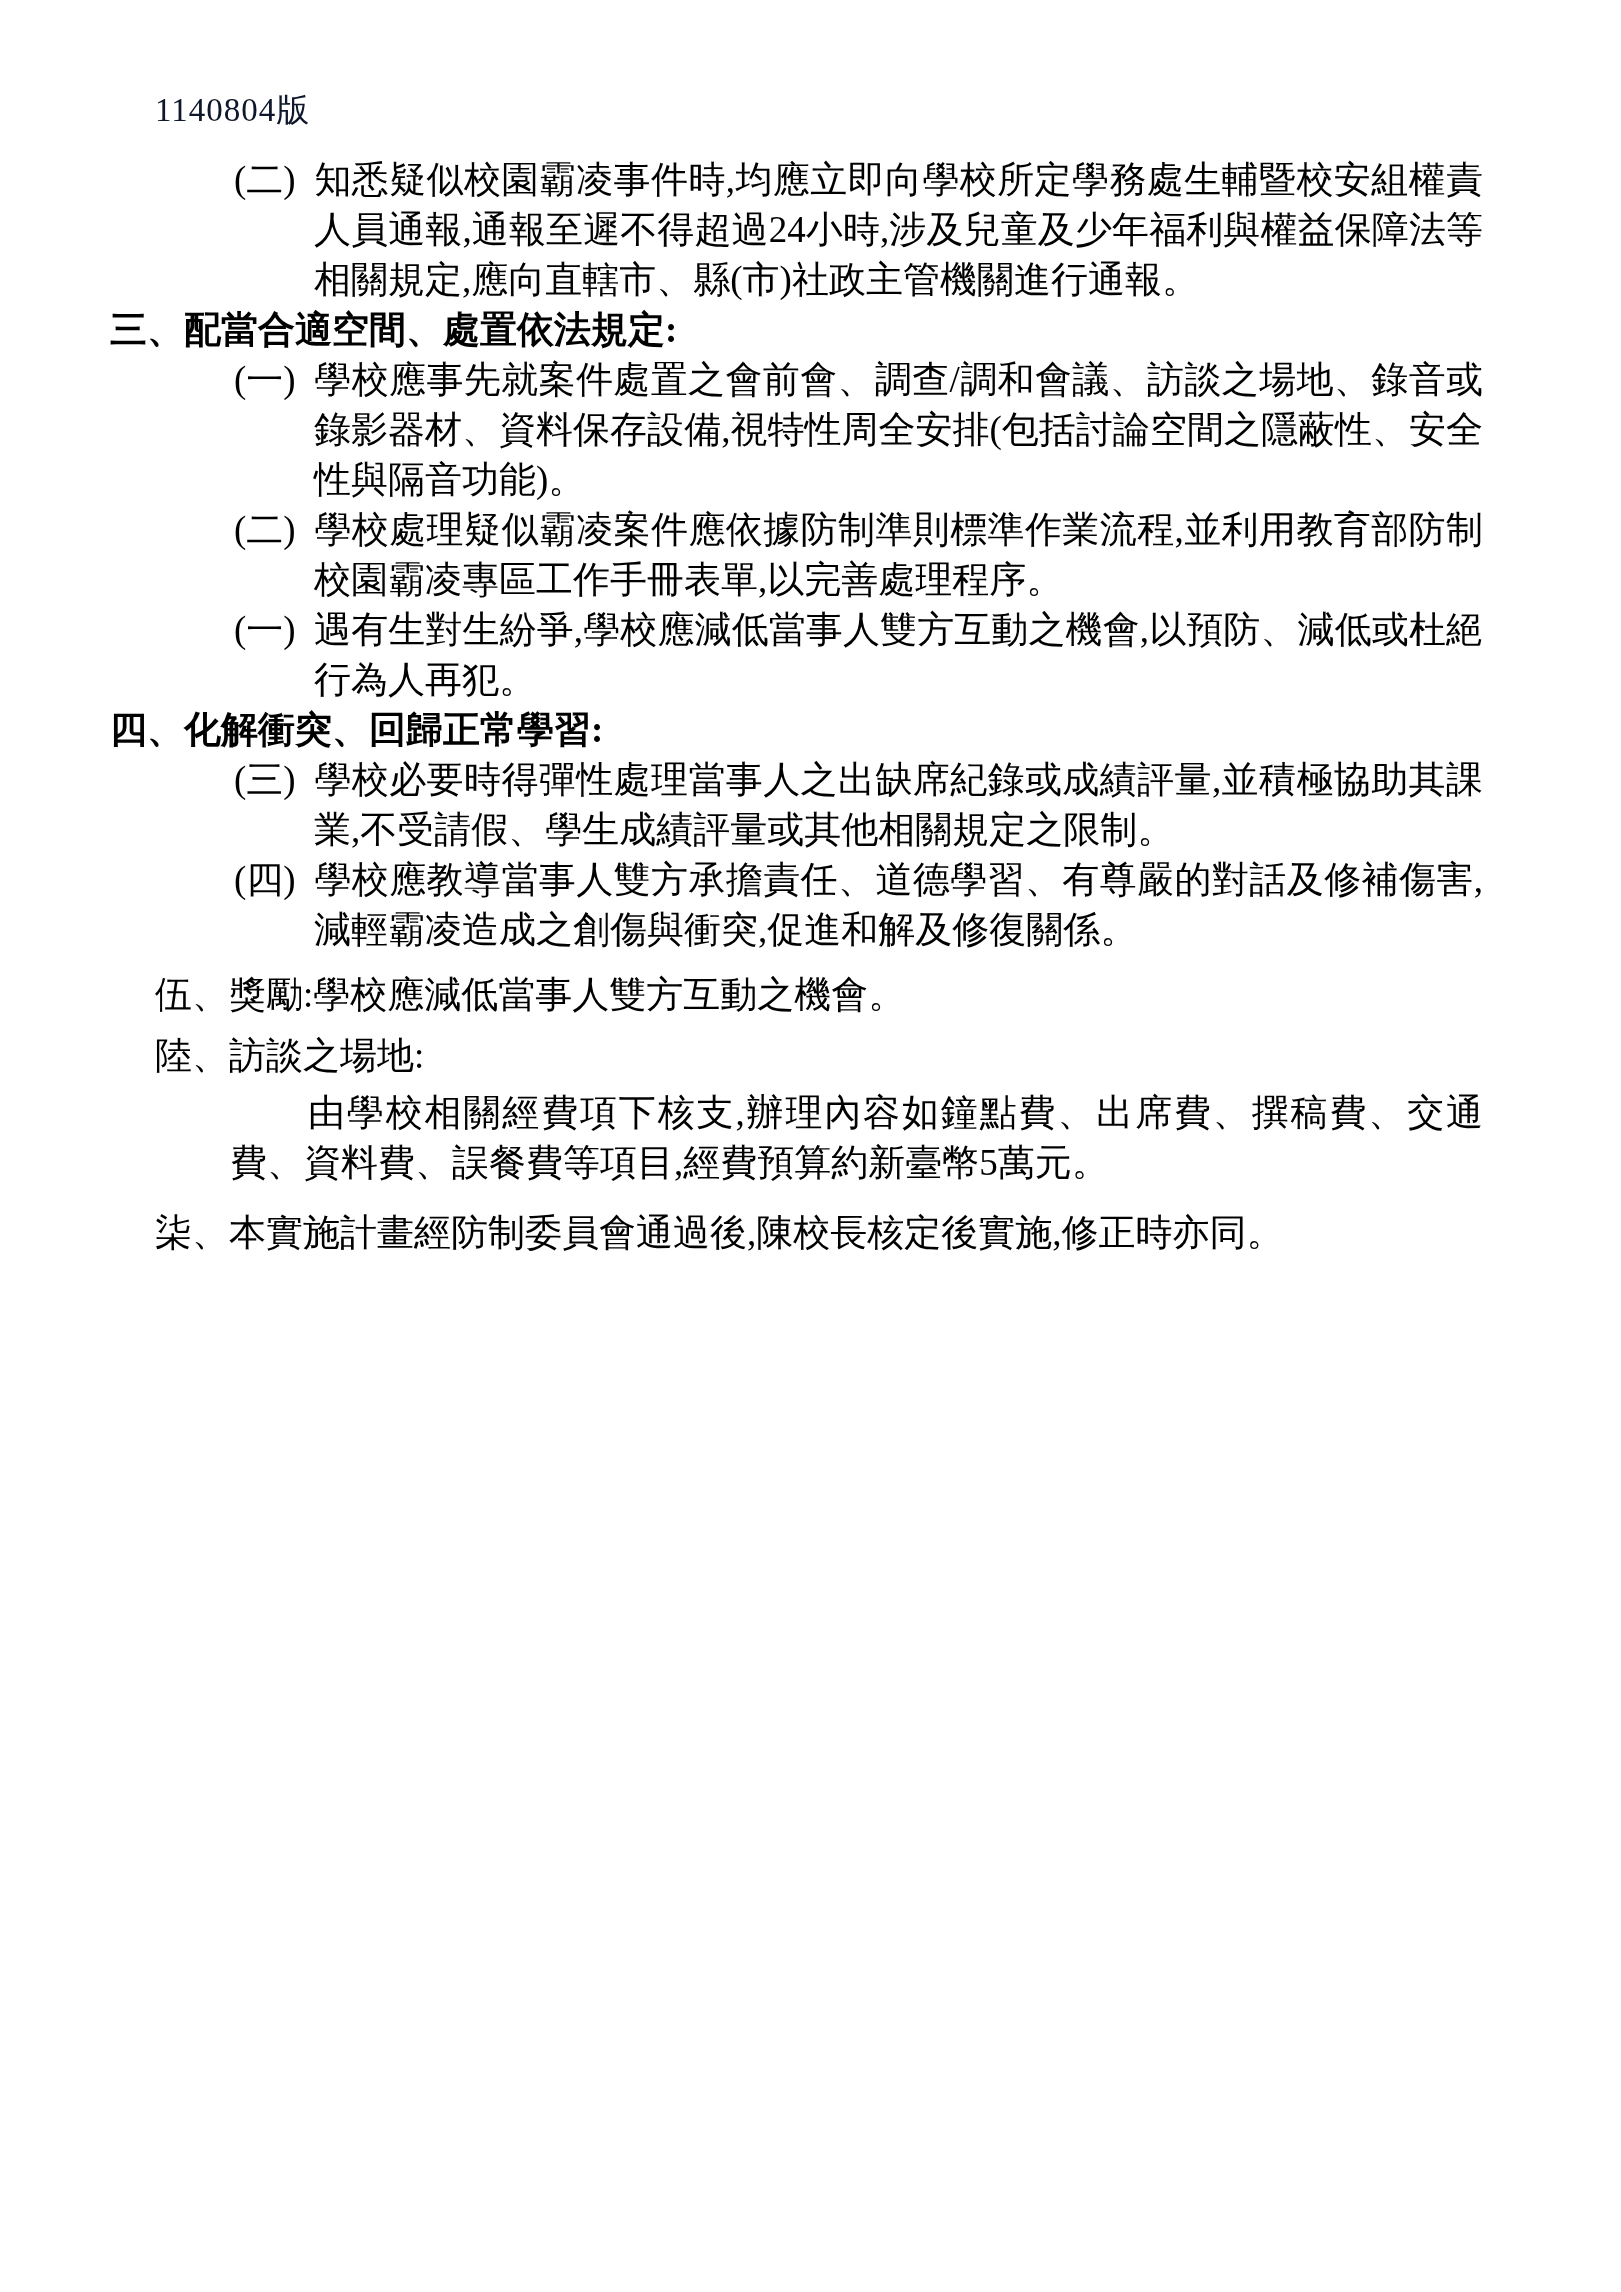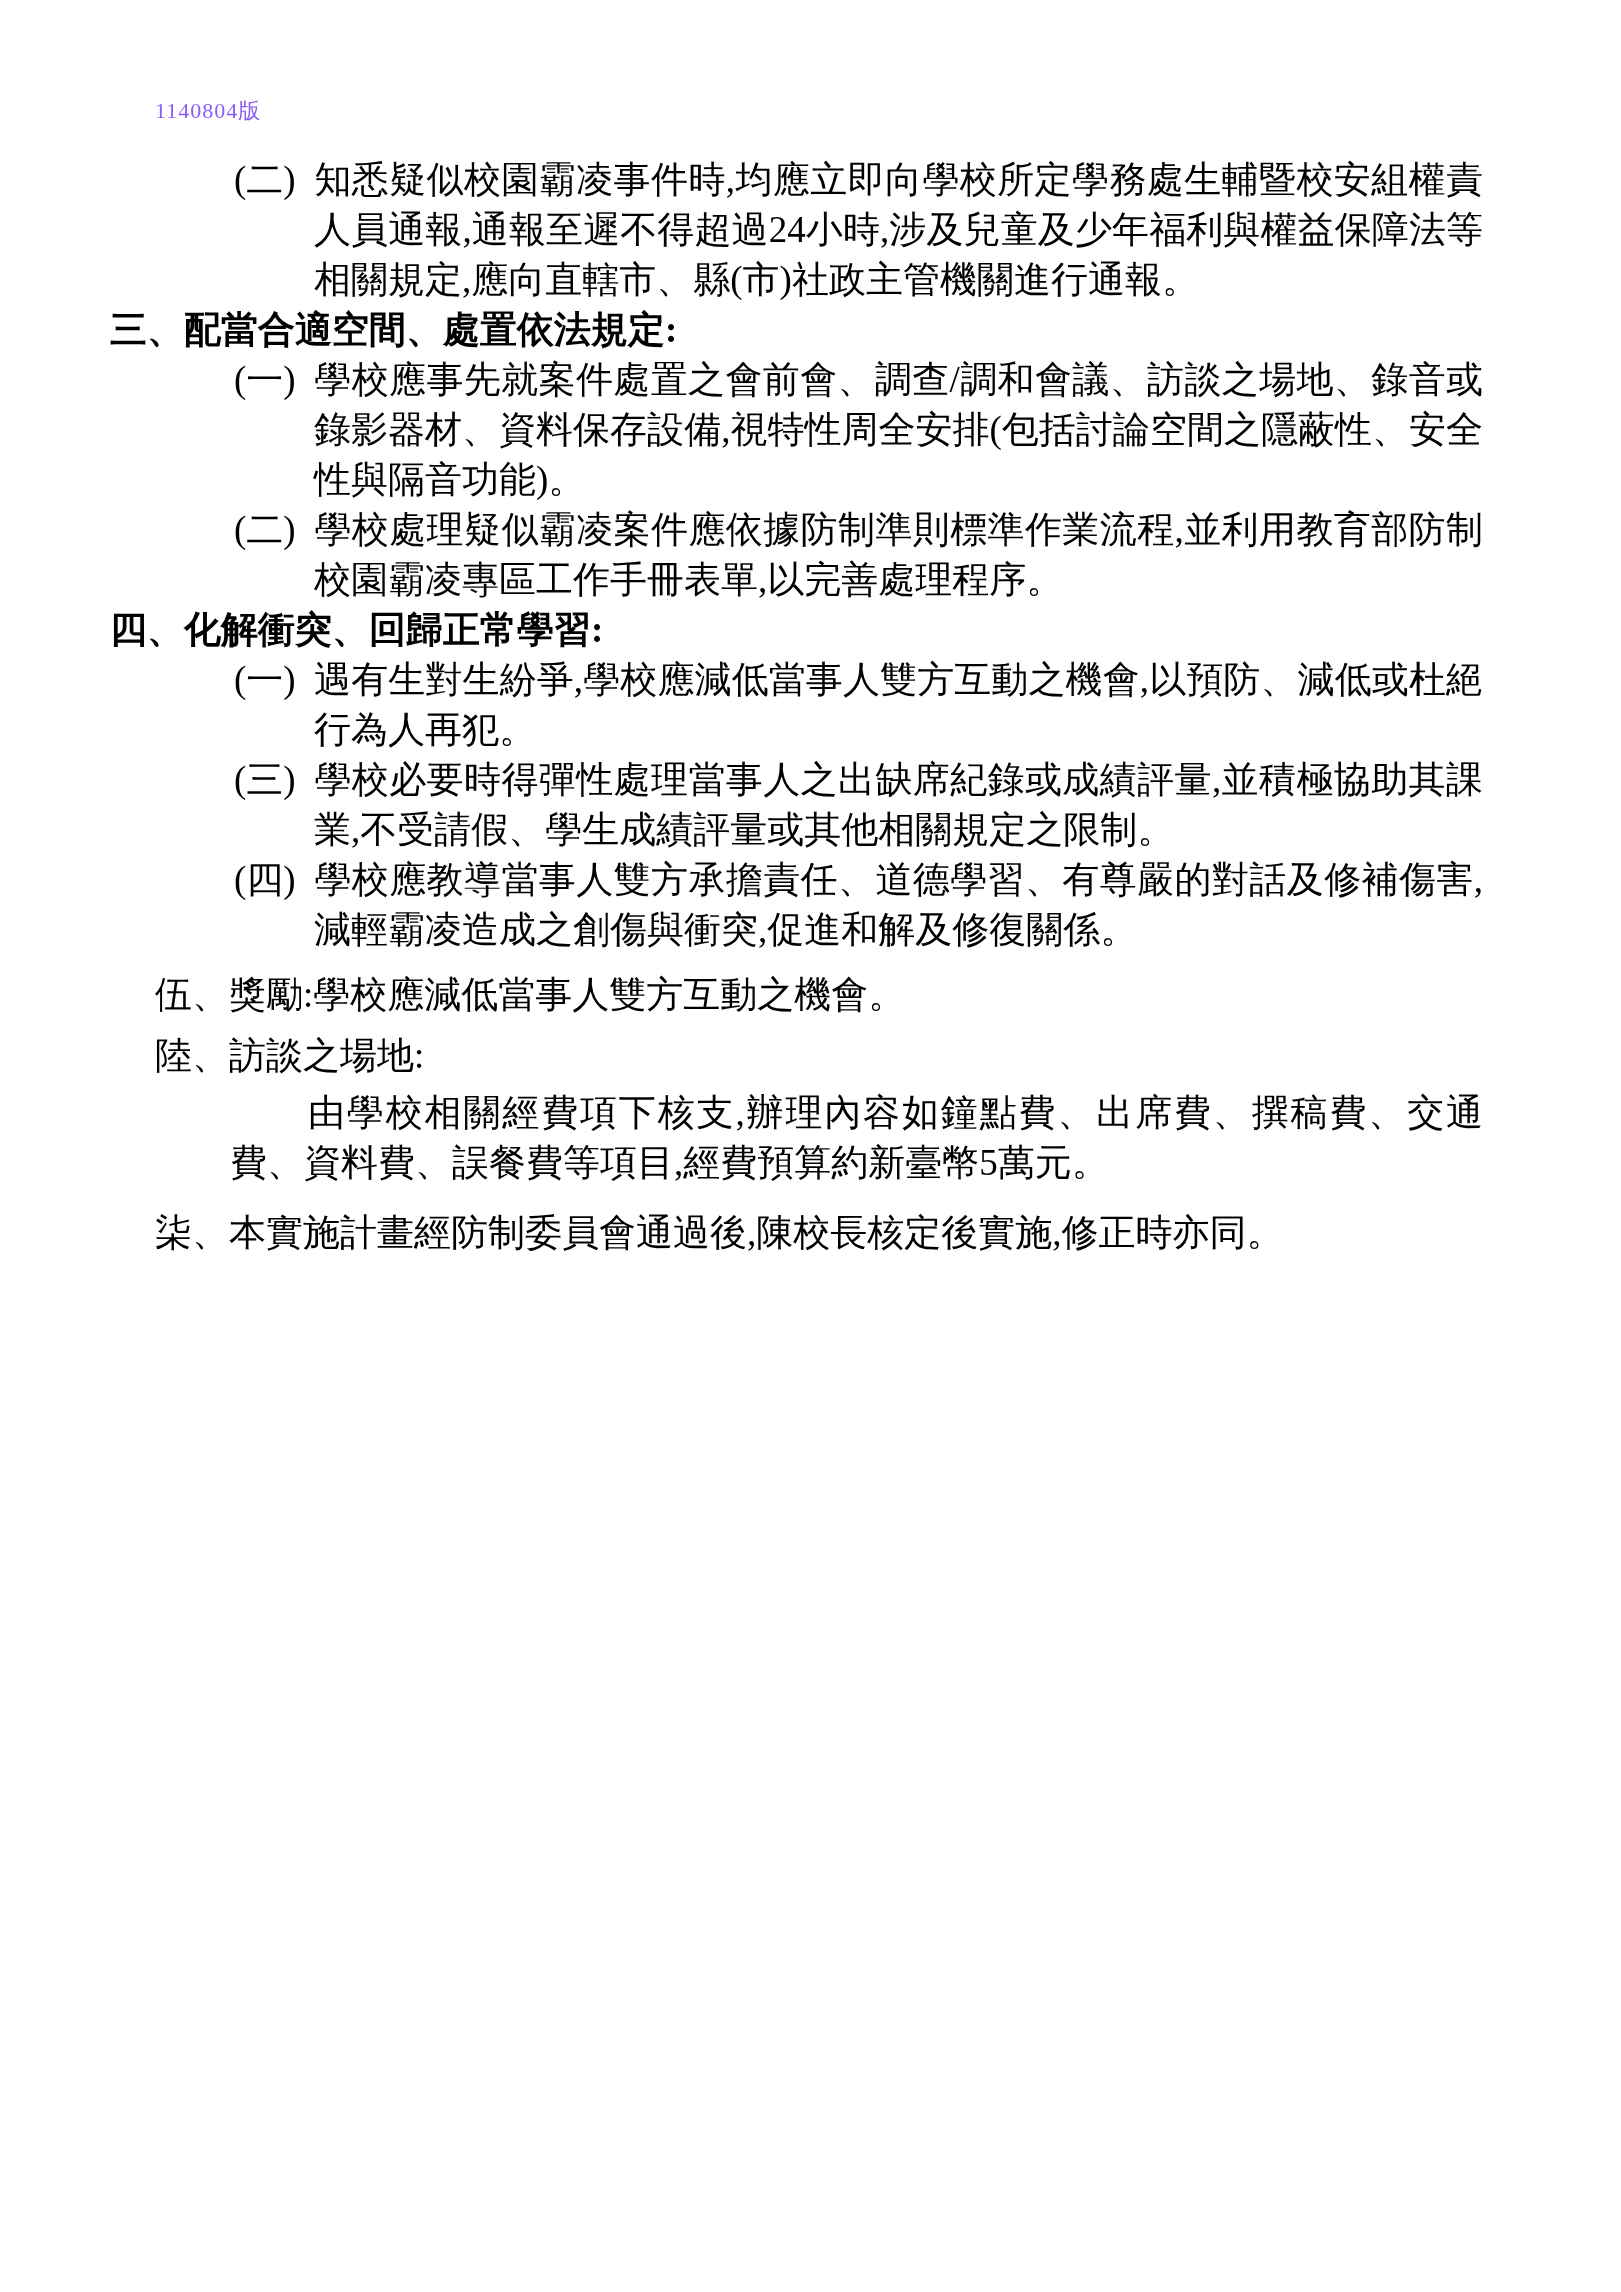--- a/index.html
+++ b/index.html
@@ -13,23 +13,23 @@
     height: 2293px;
     background: #ffffff;
     overflow: hidden;
     font-family: "Liberation Serif", "DejaVu Serif", serif;
     color: #000000;
   }
   .version {
     position: absolute;
     left: 155px;
     top: 96px;
-    font-size: 22px;
+    font-size: 33px;
     line-height: 29px;
-    color: #8b5cf6;
+    color: #0f172a;
     letter-spacing: 1px;
   }
   .content {
     position: absolute;
     top: 155px;
     left: 0;
     right: 0;
     padding-right: 138px;
     font-size: 37px;
     line-height: 50px;
@@ -65,23 +65,23 @@
   <div class="content">
 
     <div class="para lv3"><span class="marker">(二)</span><span>知悉疑似校園霸凌事件時,均應立即向學校所定學務處生輔暨校安組權責人員通報,通報至遲不得超過24小時,涉及兒童及少年福利與權益保障法等相關規定,應向直轄市、縣(市)社政主管機關進行通報。</span></div>
 
     <div class="para lv2"><span>三、配當合適空間、處置依法規定:</span></div>
 
     <div class="para lv3"><span class="marker">(一)</span><span>學校應事先就案件處置之會前會、調查/調和會議、訪談之場地、錄音或錄影器材、資料保存設備,視特性周全安排(包括討論空間之隱蔽性、安全性與隔音功能)。</span></div>
 
     <div class="para lv3"><span class="marker">(二)</span><span>學校處理疑似霸凌案件應依據防制準則標準作業流程,並利用教育部防制校園霸凌專區工作手冊表單,以完善處理程序。</span></div>
 
+    <div class="para lv3"><span class="marker">(一)</span><span>遇有生對生紛爭,學校應減低當事人雙方互動之機會,以預防、減低或杜絕行為人再犯。</span></div>
+
     <div class="para lv2"><span>四、化解衝突、回歸正常學習:</span></div>
-
-    <div class="para lv3"><span class="marker">(一)</span><span>遇有生對生紛爭,學校應減低當事人雙方互動之機會,以預防、減低或杜絕行為人再犯。</span></div>
 
 
     <div class="para lv3"><span class="marker">(三)</span><span>學校必要時得彈性處理當事人之出缺席紀錄或成績評量,並積極協助其課業,不受請假、學生成績評量或其他相關規定之限制。</span></div>
 
     <div class="para lv3"><span class="marker">(四)</span><span>學校應教導當事人雙方承擔責任、道德學習、有尊嚴的對話及修補傷害,減輕霸凌造成之創傷與衝突,促進和解及修復關係。</span></div>
 
     <div class="para lv1 sp15"><span>伍、獎勵:學校應減低當事人雙方互動之機會。</span></div>
 
     <div class="para lv1 sp12"><span>陸、訪談之場地:</span></div>
 

